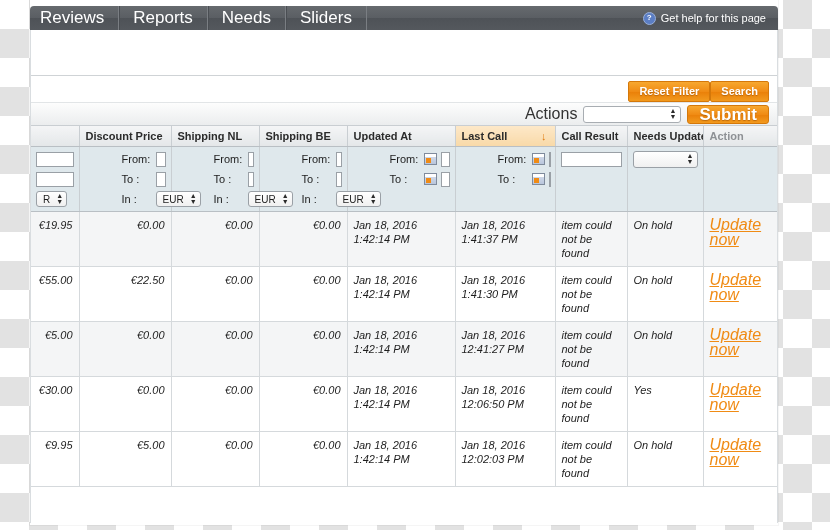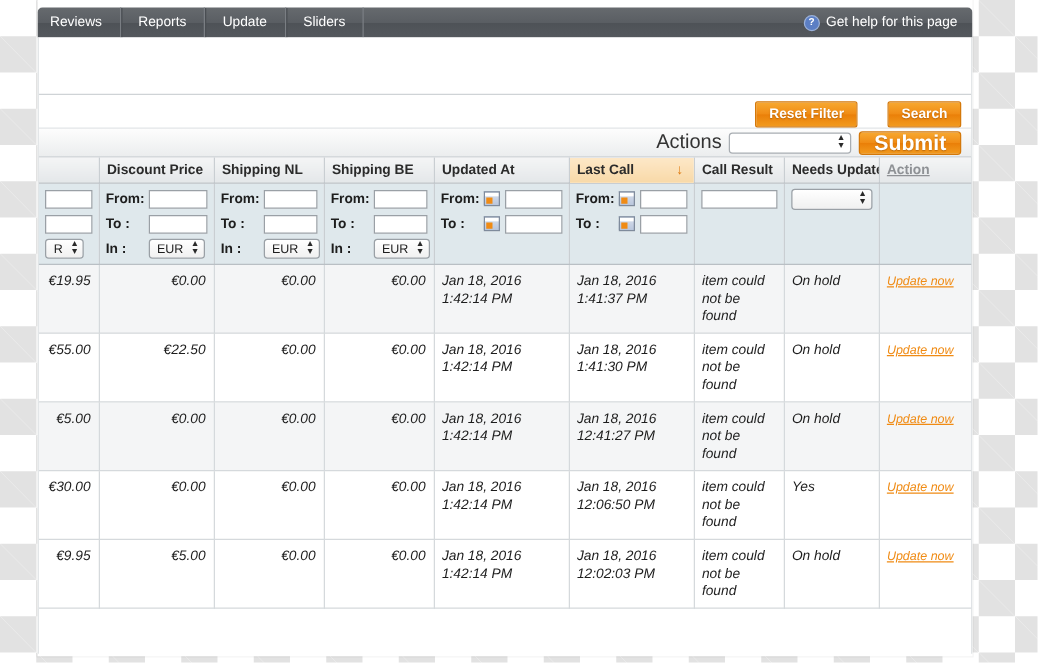--- a/index.html
+++ b/index.html
@@ -40,21 +40,21 @@
     top: 6px;
     width: 748px;
     height: 24px;
     background: linear-gradient(to bottom, #666a6e 0%, #5a5e63 50%, #4e5257 51%, #54585d 100%);
     border-radius: 4px 4px 0 0;
     display: flex;
     align-items: stretch;
   }
   .nav-tab {
     color: #ffffff;
-    font-size: 11px;
+    font-size: 17px;
     display: flex;
     align-items: center;
     padding: 0 14px;
     border-right: 1px solid #7a7e83;
     box-shadow: inset 1px 0 0 #4a4e53;
     cursor: pointer;
     white-space: nowrap;
   }
   .nav-tab:first-child {
     padding-left: 10px;
@@ -116,21 +116,21 @@
     box-sizing: border-box;
   }
   .btn-orange {
     background: linear-gradient(to bottom, #f7a830 0%, #f08b14 50%, #ea7f08 51%, #f29a1e 100%);
     border: 1px solid #d4780a;
     border-radius: 2px;
     color: #ffffff;
     font-weight: bold;
     font-size: 11px;
     padding: 3px 10px;
-    margin-left: 24px;
+    margin-left: 0;
     cursor: pointer;
     text-shadow: 0 1px 1px rgba(120,60,0,0.45);
     line-height: 13px;
     white-space: nowrap;
   }
 
   #actions-bar {
     height: 24px;
     background: linear-gradient(to bottom, #fdfdfd 0%, #ebedee 100%);
     border-top: 1px solid #e2e5e7;
@@ -211,21 +211,21 @@
     position: relative;
   }
   #grid th.sorted .sort-arrow {
     position: absolute;
     right: 8px;
     top: 4px;
     color: #e07b10;
     font-size: 11px;
     font-weight: bold;
   }
-  #grid th.muted { color: #8e9195; text-decoration: underline; }
+  #grid th.muted { color: #8e9195; }
   #grid th.col-first { border-left: none; }
 
   
   tr.filter-row td {
     background: #dfe8ec;
     border-right: 1px solid #c9ced2;
     border-bottom: 1px solid #b9bfc4;
     padding: 4px 5px;
     vertical-align: top;
     box-sizing: border-box;
@@ -233,23 +233,24 @@
   .f-line {
     display: flex;
     align-items: center;
     margin-bottom: 4px;
     height: 16px;
   }
   .f-line:last-child { margin-bottom: 0; }
   .f-label {
     font-size: 11px;
     color: #1d1d1d;
-    font-weight: bold;
+    font-weight: normal;
     width: 34px;
     flex: none;
+    margin-left: 37px;
   }
   .f-input {
     height: 15px;
     border: 1px solid #9aa0a6;
     background: #ffffff;
     box-sizing: border-box;
     flex: 1;
     min-width: 0;
   }
   .f-input.wide { width: 100%; }
@@ -298,38 +299,38 @@
     box-sizing: border-box;
     font-style: italic;
   }
   tr.data-row.odd td { background: #f4f5f6; }
   tr.data-row.even td { background: #ffffff; }
   td.num { text-align: right; }
   a.update-link {
     color: #f08b14;
     text-decoration: underline;
     cursor: pointer;
-    font-size: 10px;
+    font-size: 16px;
     text-align: center;
   }
 </style>
 </head>
 <body>
 
 <div id="page">
 
   <div id="navbar">
     <div class="nav-tab">
       <span>Reviews</span>
     </div>
     <div class="nav-tab">
       <span>Reports</span>
     </div>
     <div class="nav-tab">
-      <span>Update</span>
+      <span>Needs</span>
     </div>
     <div class="nav-tab">
       <span>Sliders</span>
     </div>
     <div class="nav-spacer"></div>
     <div id="help-link">
       <span id="help-icon">?</span>
       <span>Get help for this page</span>
     </div>
   </div>

